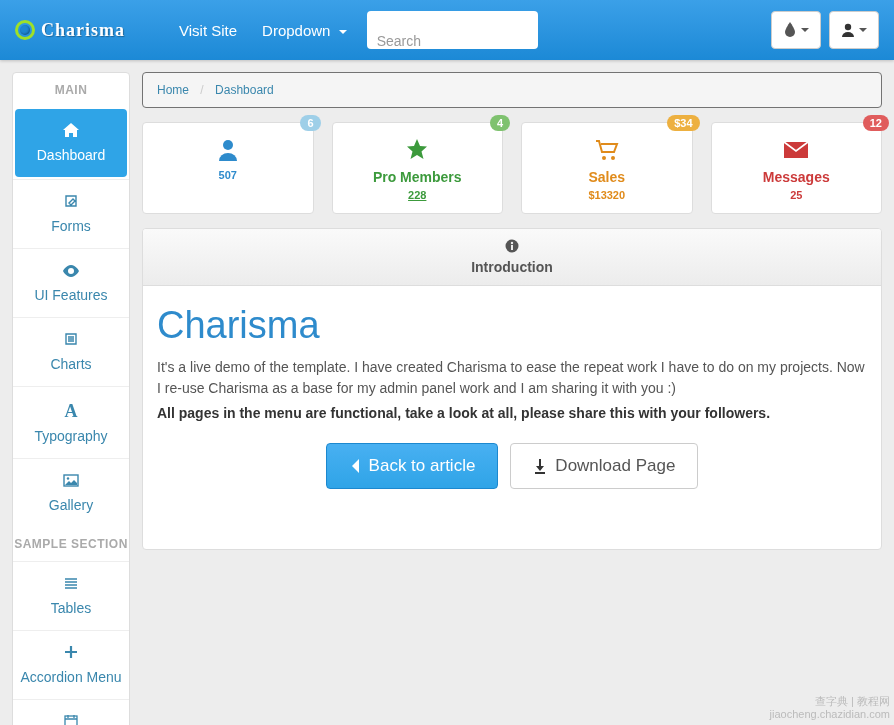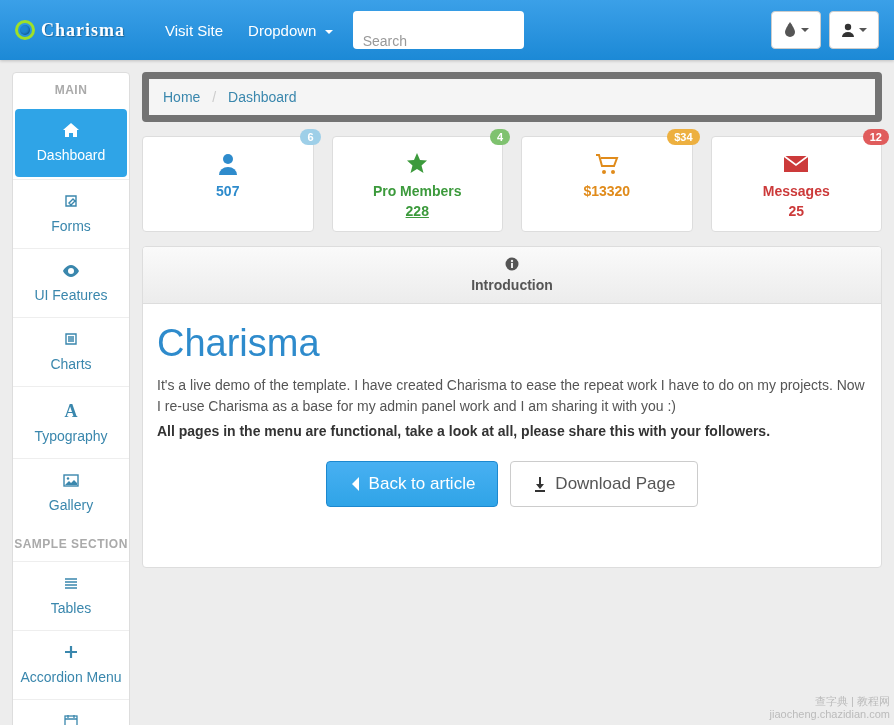--- a/index.html
+++ b/index.html
@@ -2,47 +2,47 @@
 <html><head>
 <meta charset="utf-8">
 <style>
 * { box-sizing: border-box; margin: 0; padding: 0; }
 body { font-family: "Helvetica Neue", Helvetica, Arial, sans-serif; font-size: 14px; background: #ededed; color: #555; width: 894px; }
 .navbar { background: linear-gradient(#3ba0e8, #1c89d6); height: 60px; display: flex; align-items: center; padding: 0 15px; color: #fff; box-shadow: 0 1px 3px rgba(0,0,0,.2); }
 .logo { display: flex; align-items: center; margin-right: 40px; }
 .logo-icon { width: 20px; height: 20px; border-radius: 50%; border: 3px solid #9ee028; position: relative; margin-right: 6px; }
 .logo-icon::after { content:""; position:absolute; width:10px; height:10px; border-radius:50%; background:#1d86d1; top:2px; left:2px; box-shadow: inset -1px -1px 2px rgba(0,0,0,.3); }
 .logo-text { font-family: Georgia, serif; font-weight: bold; font-size: 18px; letter-spacing: 1px; text-shadow: 1px 1px 1px rgba(0,0,0,.3); }
-.nav-links { display: flex; align-items: flex-end; gap: 25px; margin-right: 20px; }
+.nav-links { display: flex; align-items: flex-end; gap: 25px; margin-right: 20px; margin-left: 14px; }
 .nav-link { color: #fff; text-decoration: none; font-size: 15px; cursor: pointer; }
 .nav-link .caret { display:inline-block; width:0; height:0; border-left:4px solid transparent; border-right:4px solid transparent; border-top:4px solid #fff; margin-left:4px; vertical-align: middle; }
 .search-wrap { background: #fff; border-radius: 4px; height: 38px; width: 171px; display: flex; align-items: flex-end; padding: 0 10px; }
 .search-input { border: none; outline: none; width: 100%; font-size: 14px; color: #555; }
 .search-input::placeholder { color: #999; }
 .nav-right { margin-left: auto; display: flex; gap: 8px; }
 .nav-btn { background: #fff; border: 1px solid #ccc; border-radius: 4px; height: 38px; min-width: 50px; display: flex; align-items: center; justify-content: center; cursor: pointer; gap: 4px; padding: 0 8px; }
 .nav-btn .caret { display:inline-block; width:0; height:0; border-left:4px solid transparent; border-right:4px solid transparent; border-top:4px solid #555; }
 .main { display: flex; padding: 12px; gap: 12px; }
 .sidebar { width: 118px; background: #fff; border-radius: 4px; border: 1px solid #ddd; flex-shrink: 0; }
 .side-header { text-align: center; color: #aaa; font-weight: bold; font-size: 12px; padding: 10px 0; letter-spacing: .5px; }
 .side-item { display: flex; flex-direction: column; align-items: center; justify-content: center; padding: 14px 4px; color: #3a87ad; cursor: pointer; border-top: 1px solid #eee; text-align: center; font-size: 14px; }
 .side-item.active { background: #2fa4e7; color: #fff; border-radius: 4px; margin: 2px; border-top: none; }
 .side-item .si-icon { font-size: 16px; margin-bottom: 6px; }
 .content { flex: 1; display: flex; flex-direction: column; gap: 14px; min-width: 0; }
-.breadcrumb { background: #f5f5f5; border: 7px solid #737373; border-radius: 4px; padding: 10px 14px; color: #3a87ad; font-size: 14px; }
+.breadcrumb { background: #f5f5f5; border: 1px solid #737373; border-radius: 4px; padding: 10px 14px; color: #3a87ad; font-size: 12px; }
 .breadcrumb-sep { color: #ccc; margin: 0 8px; }
 .stats-row { display: flex; gap: 18px; }
 .stat-box { flex: 1; background: #fff; border: 1px solid #ddd; border-radius: 4px; position: relative; padding: 14px 0 12px; text-align: center; cursor: pointer; }
 .stat-badge { position: absolute; top: -8px; right: -8px; border-radius: 10px; font-size: 11px; font-weight: bold; color: #fff; padding: 2px 7px; }
 .stat-icon { height: 26px; display: flex; align-items: center; justify-content: center; margin-bottom: 6px; }
 .stat-title { color: #2e8bcc; font-weight: bold; font-size: 14px; }
 .stat-title.green { color: #3c9a3c; }
 .stat-title.orange { color: #e08b1b; }
 .stat-title.red { color: #cc3a3a; }
-.stat-value { color: #2e8bcc; font-weight: bold; font-size: 14px; margin-top: 4px; }
+.stat-value { color: #2e8bcc; font-weight: bold; font-size: 11px; margin-top: 4px; }
 .stat-value.green { color: #3c9a3c; text-decoration: underline; }
 .stat-value.orange { color: #e08b1b; }
 .stat-value.red { color: #cc3a3a; }
 .panel { background: #fff; border: 1px solid #ddd; border-radius: 4px; overflow: hidden; }
 .panel-head { background: linear-gradient(#fafafa, #ececec); border-bottom: 1px solid #ddd; padding: 10px 14px; font-weight: bold; color: #555; display: flex; align-items: center; gap: 6px; flex-direction: column; }
 .panel-body { padding: 18px 14px 60px; }
 .hero-title { color: #2e8bcc; font-size: 38px; font-weight: 500; margin-bottom: 10px; }
 .hero-sub { color: #999; font-size: 24px; font-weight: 400; margin-bottom: 18px; }
 .hero-text { color: #555; font-size: 14px; line-height: 1.5; margin-bottom: 6px; }
 .hero-bold { font-weight: bold; color: #333; font-size: 14px; margin-bottom: 22px; }
@@ -178,20 +178,21 @@
       </div>
       <div class="stat-box">
         <span class="stat-badge" style="background:#edb040;">$34</span>
         <div class="stat-icon">
             <svg width="26" height="22" viewBox="0 0 26 22">
               <path fill="none" stroke="#e08b1b" stroke-width="2" d="M2 2 h3 l3 11 h12 l3-8 H7"></path>
               <circle cx="10" cy="19" r="2" fill="#e08b1b"></circle>
               <circle cx="19" cy="19" r="2" fill="#e08b1b"></circle>
             </svg>
           </div>
+        <div class="stat-title orange">Sales</div>
         <div class="stat-value orange">$13320</div>
       </div>
       <div class="stat-box">
         <span class="stat-badge" style="background:#e05c5c;">12</span>
         <div class="stat-icon">
             <svg width="26" height="18" viewBox="0 0 26 18">
               <rect x="1" y="1" width="24" height="16" fill="#cc3a3a"></rect>
               <path fill="none" stroke="#fff" stroke-width="1.6" d="M1 1 l12 9 12-9"></path>
             </svg>
           </div>

